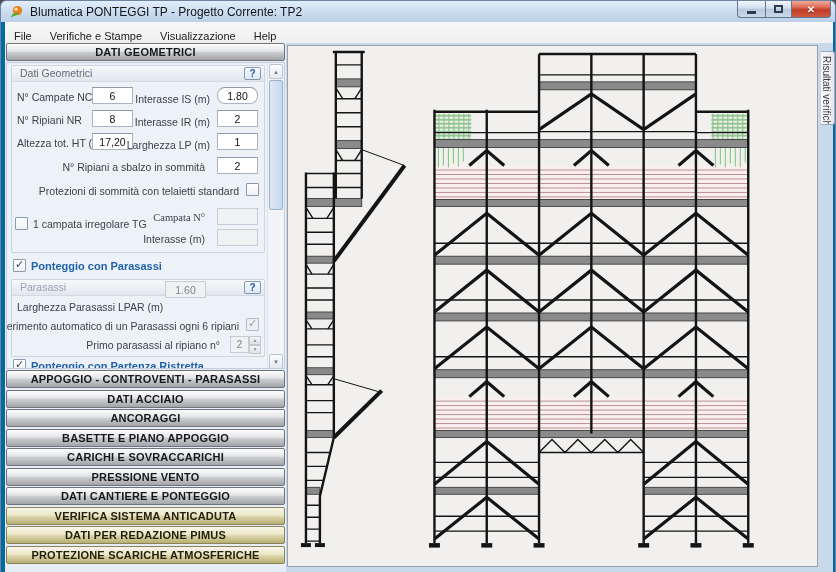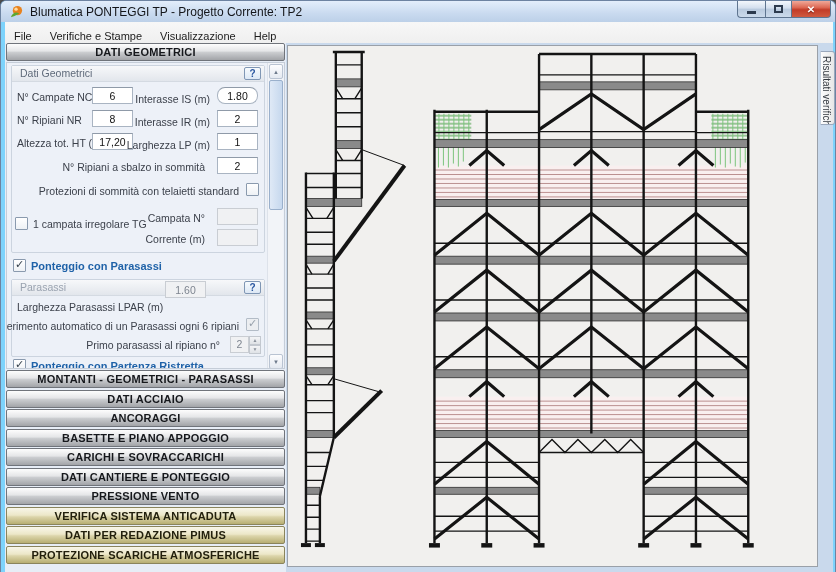--- a/index.html
+++ b/index.html
@@ -1,17 +1,17 @@
 <!DOCTYPE html>
 <html style="--accent-blue: #1f62a8; --line-black: #141414; --deck-gray: #8a8a8a; --hatch-green: #3f9b3f; --hatch-green-light: #7cc47c; --pink-fill: #f9efef; --pink-line: #bb9090; --canvas-bg: #f1f0ee;"><head>
 <meta charset="utf-8">
 <style>
   * { margin:0; padding:0; box-sizing:border-box; }
   html,body { background:#555; font-family:"Liberation Sans", sans-serif; }
-  .window{ position:relative; width:836px; height:572px; background:#7dd3fc;
+  .window{ position:relative; width:836px; height:572px; background:#0369a1;
            border-radius:6px 6px 0 0; overflow:hidden; box-shadow:0 0 4px #333;
            border:1px solid #6d83a1; border-bottom:none;}
   
   .titlebar{ position:absolute; left:0; top:0; width:836px; height:21px;
              background:linear-gradient(#e3eefb,#c9daef 60%,#bcd0e8);
              display:flex; align-items:center; }
   .app-icon{ width:15px; height:15px; margin:0 6px 0 8px; position:relative; }
   .title-text{ font-size:12px; color:#14161a; white-space:nowrap; }
   .caption{ position:absolute; top:0; right:6px; display:flex; }
   .cap-btn{ height:17px; border:1px solid #5f7590; border-top:none;
@@ -169,23 +169,23 @@
         <input class="tb" style="left: 210px; top: 70px;" readonly="" value="1">
 
         <div class="lbl r" style="right:79px;top:98px;">N° Ripiani a sbalzo in sommità</div>
         <input class="tb" style="left: 210px; top: 94px;" readonly="" value="2">
 
         <div class="lbl r" style="right:45px;top:122px;">Protezioni di sommità con telaietti standard</div>
         <span class="cb" style="left:239px;top:120px;"></span>
 
         <span class="cb" style="left:8px;top:154px;"></span>
         <div class="lbl" style="left:26px;top:155px;">1 campata irregolare TG</div>
-        <div class="lbl r" style="right:79px;top:149px;">Campata N°</div>
+        <div class="lbl r" style="right:79px;top:149px;font-family:Liberation Serif, serif;">Campata N°</div>
         <input class="tb dis" style="left: 210px; top: 145px;" disabled="">
-        <div class="lbl r" style="right:79px;top:170px;">Corrente (m)</div>
+        <div class="lbl r" style="right:79px;top:170px;">Interasse (m)</div>
         <input class="tb dis" style="left: 210px; top: 166px;" disabled="">
 
         <span class="cb" style="left:6px;top:196px;">
             <span class="mark">✓</span>
           </span>
         <div class="lbl blue" style="left:24px;top:197px;">Ponteggio con Parasassi</div>
 
         <div class="grp" style="left:4px;top:216px;width:254px;height:78px;">
           <div class="grp-strip dim">
             <span>Parasassi</span>
@@ -216,27 +216,27 @@
         <div class="lbl blue" style="left:24px;top:297px;">Ponteggio con Partenza Ristretta</div>
 
         <div class="sbar">
           <span class="btn up">▲</span>
           <span class="thumb"></span>
           <span class="btn dn">▼</span>
         </div>
       </div>
 
       <div class="accordion">
-        <div class="hdr-btn">MONTANTI - GEOMETRICI - PARASASSI</div>
+        <div class="hdr-btn">APPOGGIO - CONTROVENTI - PARASASSI</div>
         <div class="hdr-btn">DATI ACCIAIO</div>
         <div class="hdr-btn">ANCORAGGI</div>
         <div class="hdr-btn">BASETTE E PIANO APPOGGIO</div>
         <div class="hdr-btn">CARICHI E SOVRACCARICHI</div>
+        <div class="hdr-btn">PRESSIONE VENTO</div>
         <div class="hdr-btn">DATI CANTIERE E PONTEGGIO</div>
-        <div class="hdr-btn">PRESSIONE VENTO</div>
         <div class="hdr-btn hdr-gold">VERIFICA SISTEMA ANTICADUTA</div>
         <div class="hdr-btn hdr-gold">DATI PER REDAZIONE PIMUS</div>
         <div class="hdr-btn hdr-gold">PROTEZIONE SCARICHE ATMOSFERICHE</div>
       </div>
     </div>
 
     <div class="canvas">
       <svg viewBox="286 44 531 522">
         <defs>
           <pattern id="ghatch" width="5" height="4" patternUnits="userSpaceOnUse">

